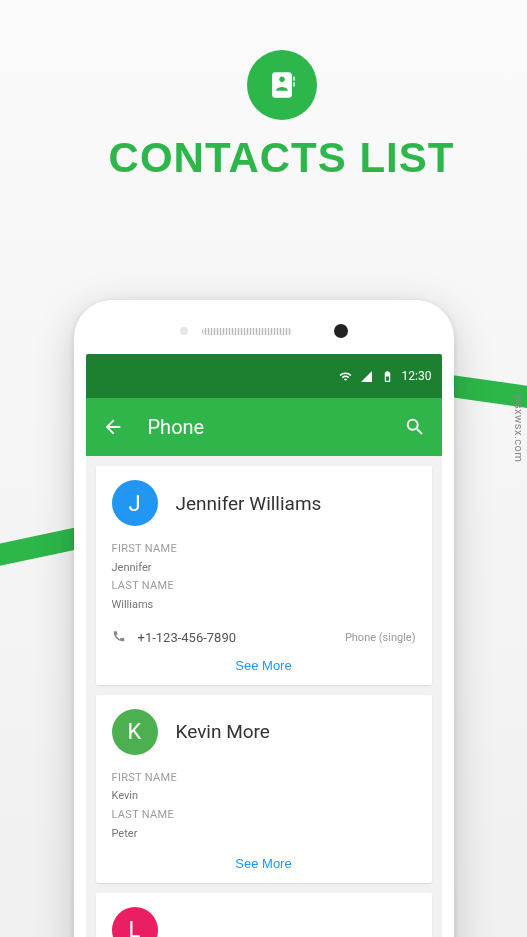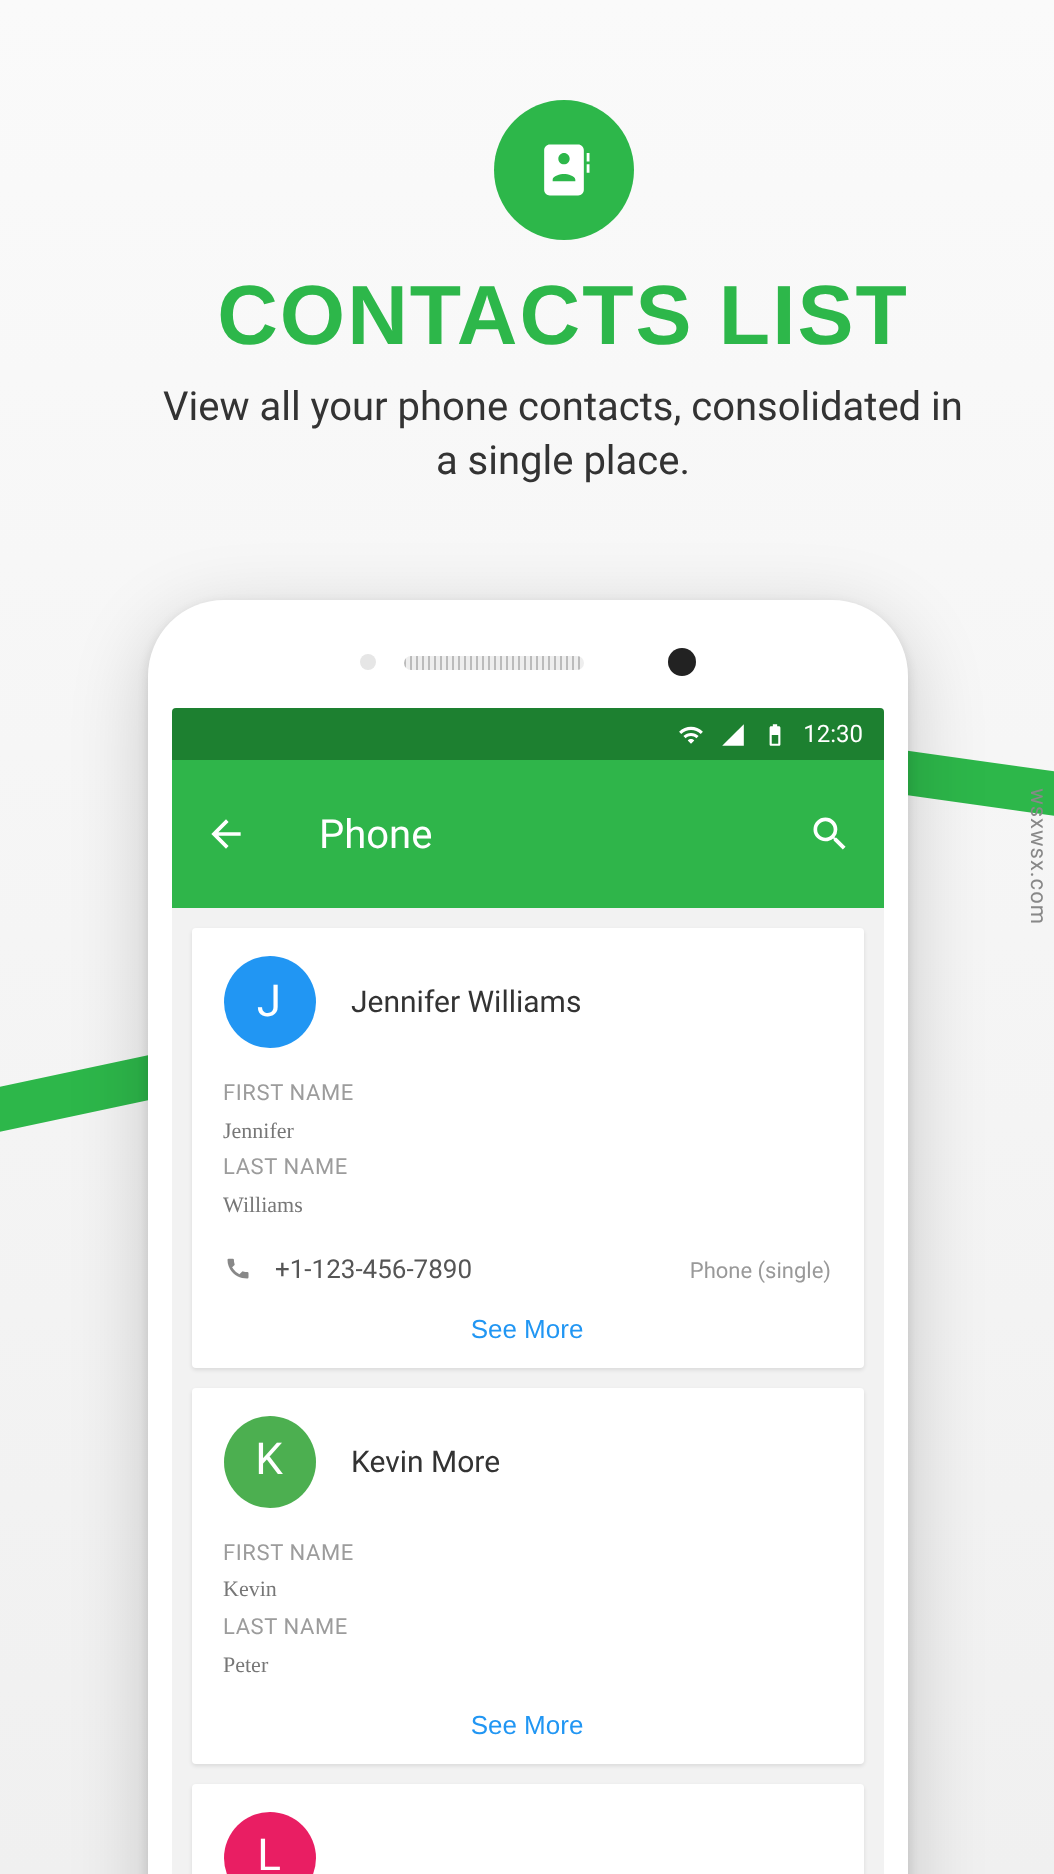--- a/index.html
+++ b/index.html
@@ -55,51 +55,51 @@
     height: 34px; margin-bottom: 6px;
   }
   .speaker-row .dot-sm { width:8px; height:8px; border-radius:50%; background:#e6e6e6; }
   .speaker-row .grill { width:90px; height:7px; border-radius:4px; background:repeating-linear-gradient(90deg,#bbb 0 1px,#eee 1px 3px); }
   .speaker-row .cam { width:14px; height:14px; border-radius:50%; background:#222; margin-left:28px;}
   .screen {
     width: 100%; height: calc(100% - 40px); background:#f2f2f2;
     border-radius: 2px; overflow: hidden; display:flex; flex-direction:column;
   }
   .statusbar {
-    height: 26px; background:#1d8030; color:#fff;
+    height: 44px; background:#1d8030; color:#fff;
     display:flex; align-items:center; justify-content:flex-end;
     padding: 0 10px; font-size: 12px; gap:8px;
   }
   .statusbar svg { fill:#fff; width:13px; height:13px; }
   .appbar {
-    height: 74px; background:#2fb54a; color:#fff;
-    display:flex; align-items:center; padding: 0 16px; gap: 36px;
+    height: 58px; background:#2fb54a; color:#fff;
+    display:flex; align-items:center; padding: 0 16px; gap: 24px;
   }
   .appbar .title-t { font-size: 20px; flex:1; }
   .appbar svg { fill:#fff; width:22px; height:22px; }
   .body {
     flex:1; overflow:hidden; padding: 10px; display:flex; flex-direction:column; gap:10px;
     background:#f2f2f2;
   }
   .card {
     background:#fff; border-radius:2px; box-shadow:0 1px 2px rgba(0,0,0,.1);
     padding: 14px 16px 10px;
   }
   .row1 { display:flex; align-items:center; gap:18px; margin-bottom: 14px;}
   .avatar {
     width:46px; height:46px; border-radius:50%; display:flex; align-items:center; justify-content:center;
     color:#fff; font-size:22px;
   }
   .avatar.blue { background:#2196f3; }
   .avatar.green { background:#4caf50; }
   .avatar.pink { background:#e91e63; }
-  .name { font-size:15px; color:#333; }
+  .name { font-size:19px; color:#333; }
   .fieldrow { display:flex; font-size:11px; color:#9c9c9c; line-height:1.7;flex-direction:column; }
   .fieldrow .lbl { width:96px; letter-spacing:.3px; }
-  .fieldrow .val { color:#777;font-family:Liberation Serif, serif; }
+  .fieldrow .val { color:#777; }
   .phonerow {
     display:flex; align-items:center; margin-top:14px; font-size:13px; color:#555;
   }
   .phonerow .ico { width:16px; margin-right:10px; color:#888;}
   .phonerow .typ { margin-left:auto; font-size:11px; color:#999;}
   .seemore {
     display:block; margin: 12px auto 2px; border:none; background:none;
     color:#2196f3; font-size:13px; cursor:pointer;text-align:right;
   }
   .card.third { padding-bottom: 2px; }
@@ -112,21 +112,20 @@
 <div class="bg-stripe s1"></div>
 <div class="bg-stripe s2"></div>
 
 <div class="headbar">
   <div class="app-icon">
     <svg viewBox="0 0 24 24">
         <path d="M17 3H7c-1.1 0-2 .9-2 2v14c0 1.1.9 2 2 2h10c1.1 0 2-.9 2-2V5c0-1.1-.9-2-2-2zm-5 3c1.1 0 2 .9 2 2s-.9 2-2 2-2-.9-2-2 .9-2 2-2zm4 10H8v-.6c0-1.3 2.7-2 4-2s4 .7 4 2V16zM20 6h1v3h-1zM20 10h1v3h-1z"></path>
       </svg>
   </div>
   <div class="title">CONTACTS LIST</div>
-  <div class="subtitle">View all your phone contacts, consolidated in a single place.</div>
 </div>
 
 <div class="watermark">wsxwsx.com</div>
 
 <div class="device">
   <div class="speaker-row">
     <span class="dot-sm"></span>
     <span class="grill"></span>
     <span class="cam"></span>
   </div>

